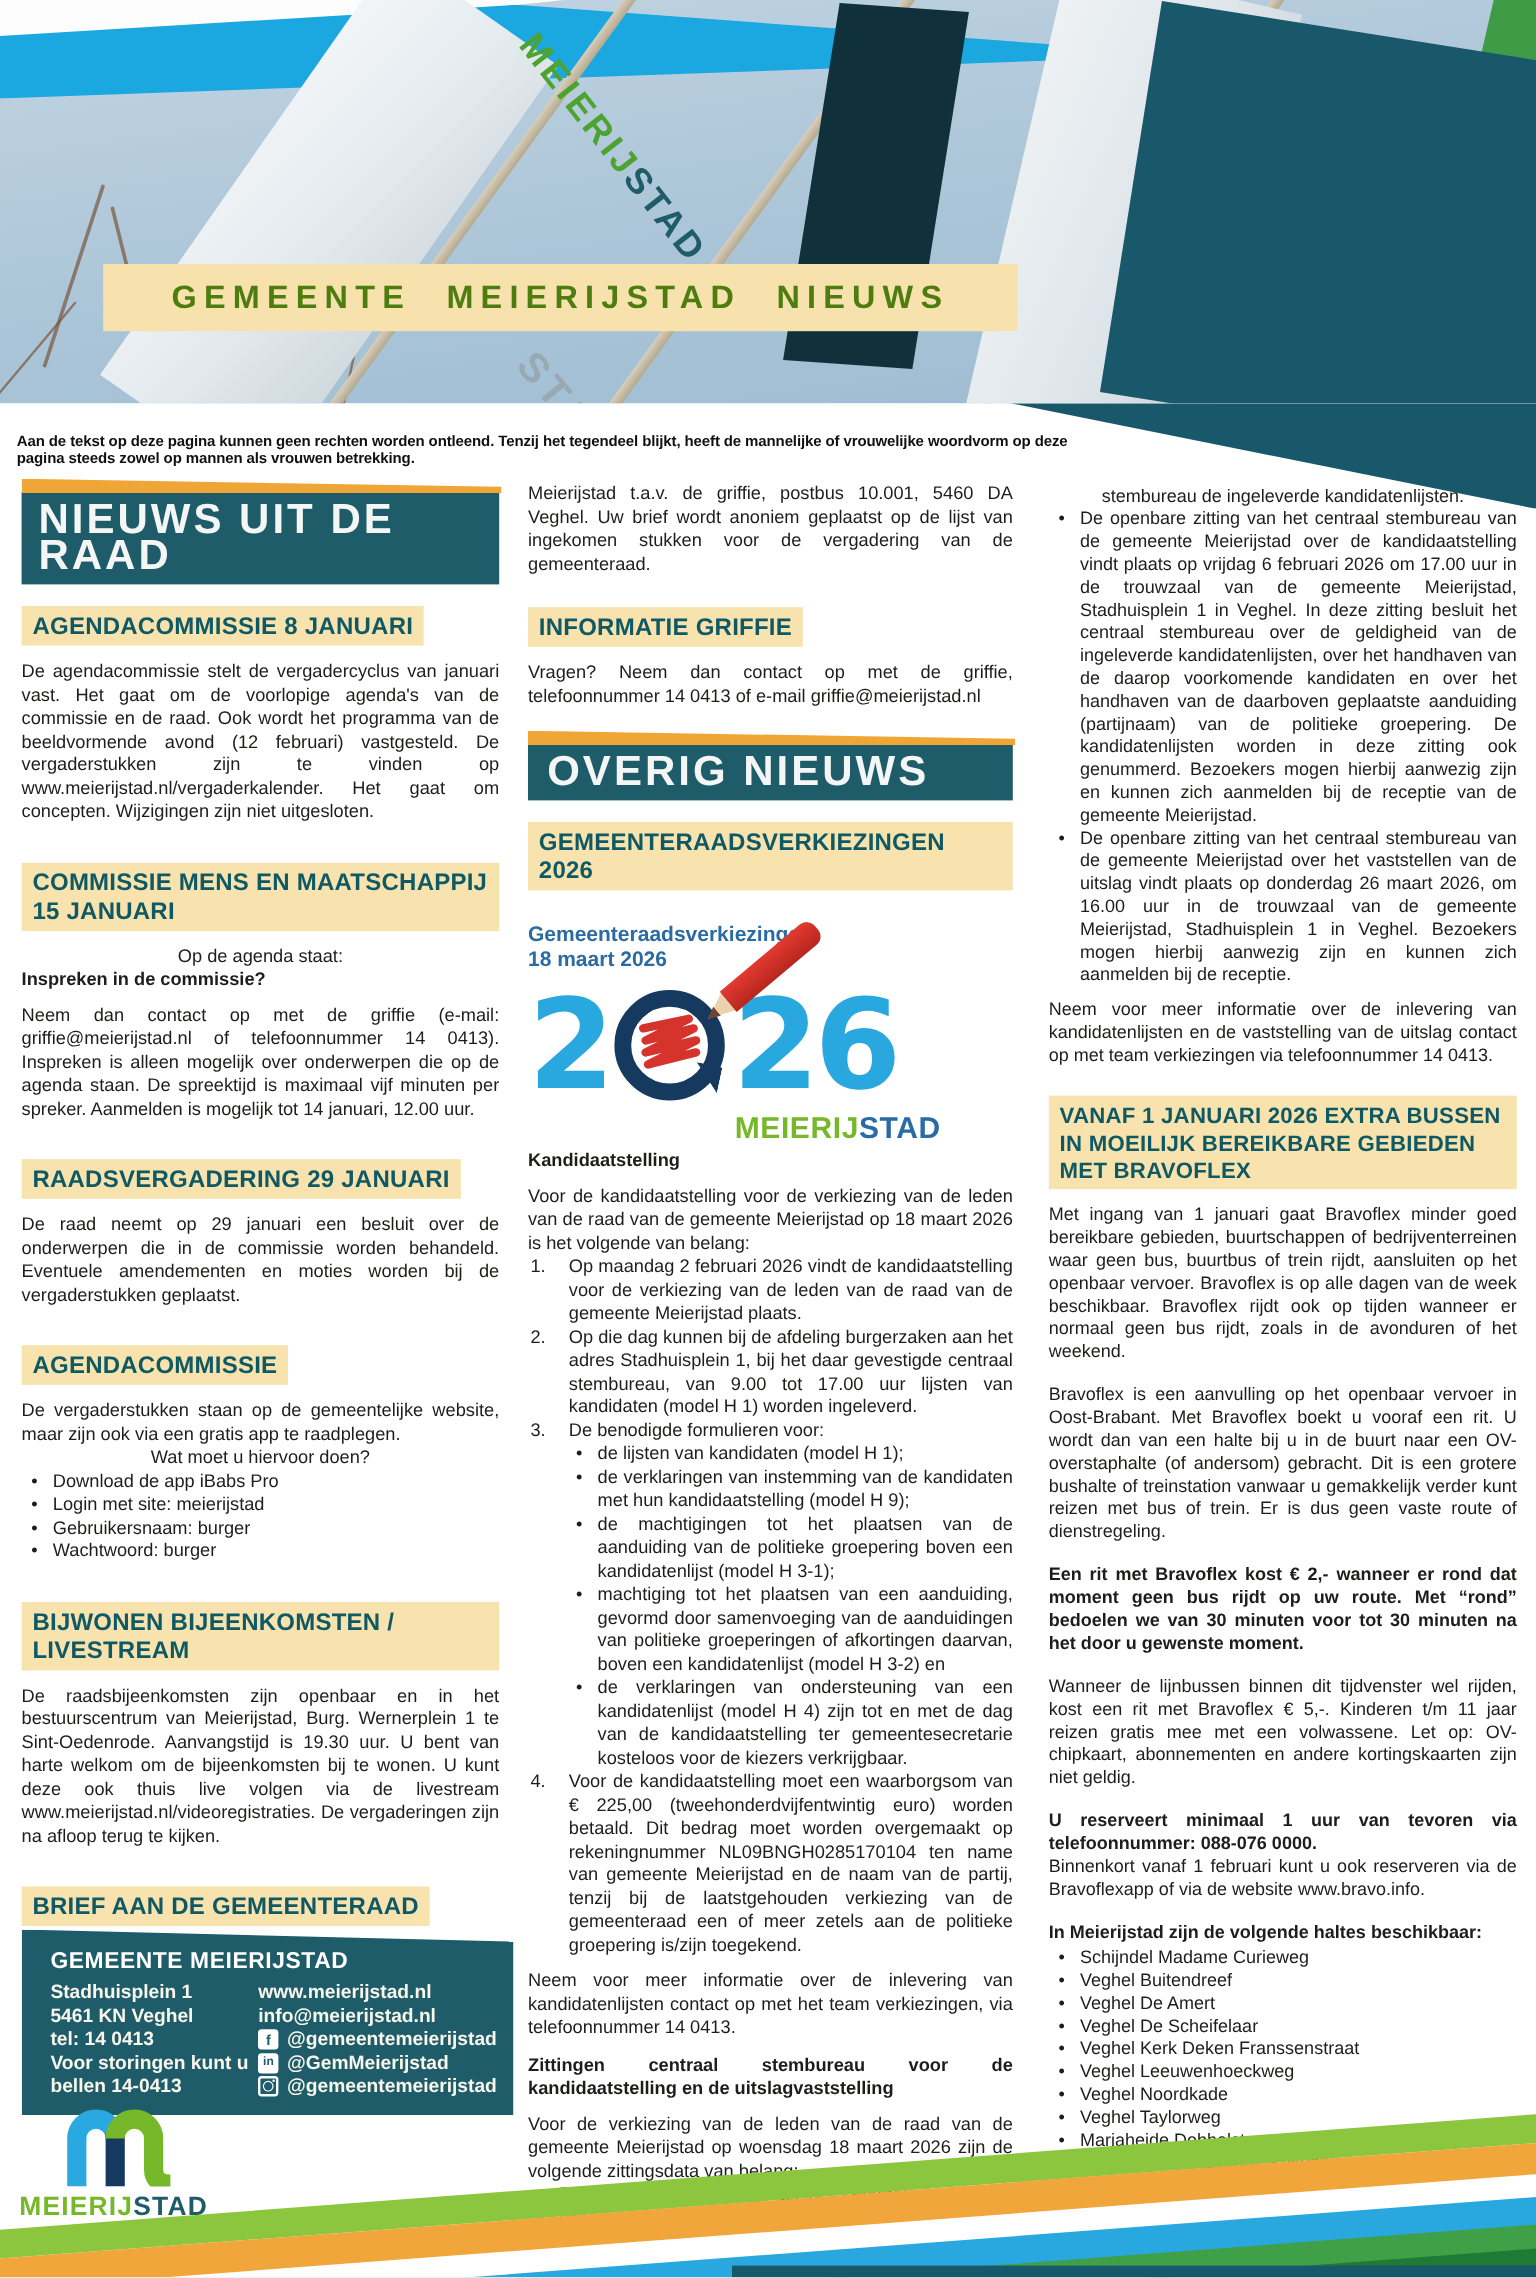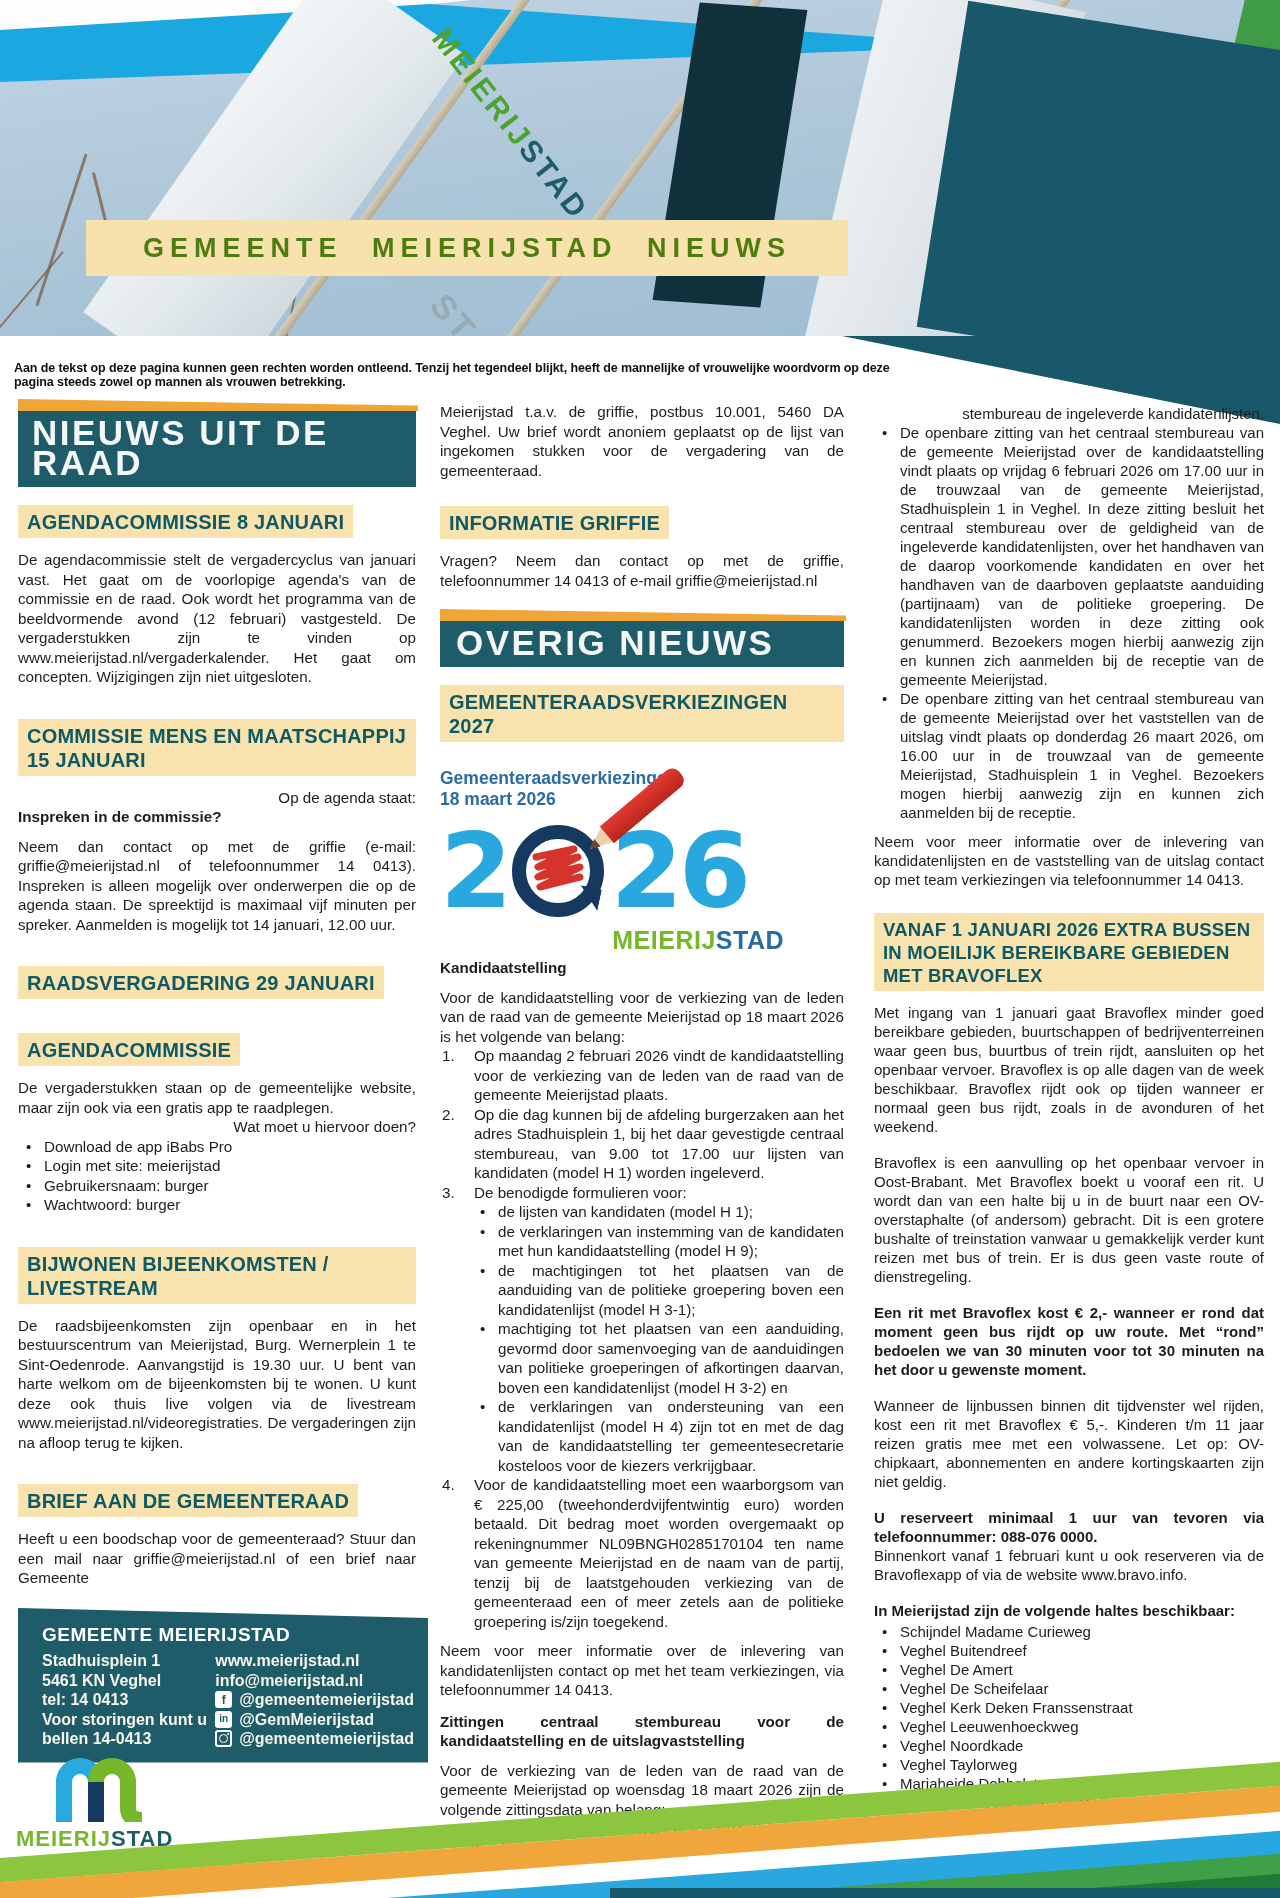--- a/index.html
+++ b/index.html
@@ -46,21 +46,21 @@
 
   .disclaimer{position:absolute;left:14px;top:348px;width:880px;font-size:12.5px;font-weight:bold;
         color:#101010;letter-spacing:-0.1px;}
 
   
   .col{position:absolute;font-size:15.2px;line-height:19.5px;}
   .col1{left:18px;top:398px;width:398px;}
   .col2{left:440px;top:402px;width:404px;}
   .col3{left:874px;top:404px;width:390px;font-size:15px;line-height:19px;}
   .col p{margin:0 0 10px;text-align:justify;}
-  .col p.nj{text-align:right;}
+  .col p.nj{text-align:center;}
   .lead{font-weight:bold;margin:8px 0 0;text-align:left;}
   .hl{display:inline-block;background:#f8e3ae;color:#0f5964;font-weight:bold;font-size:20px;
       line-height:24px;padding:5px 9px 4px;margin:22px 0 12px;letter-spacing:.2px;}
   .col3 .hl{font-size:18.5px;line-height:23px;}
   .mt0{margin-top:0;}
   .banner{position:relative;display:inline-block;background:#1d5c68;color:#f4f6f5;font-size:35px;
       line-height:30px;font-weight:bold;letter-spacing:2.5px;padding:8px 18px 9px 14px;margin:12px 0 18px;}
   .banner::before{content:"";position:absolute;left:0;right:-2px;top:-11px;height:12px;background:#efa637;
       clip-path:polygon(0 0,100% 55%,100% 100%,0 100%);}
   .banner2{display:block;margin:30px 0 18px;padding-left:16px;}
@@ -162,41 +162,42 @@
 
   <div class="col col1">
     <div class="banner banner1"><span>NIEUWS UIT DE RAAD</span></div><br>
     <h2 class="hl mt0">AGENDACOMMISSIE 8 JANUARI</h2>
     <p>De agendacommissie stelt de vergadercyclus van januari vast. Het gaat om de voorlopige agenda's van de commissie en de raad. Ook wordt het programma van de beeldvormende avond (12 februari) vastgesteld. De vergaderstukken zijn te vinden op www.meierijstad.nl/vergaderkalender. Het gaat om concepten. Wijzigingen zijn niet uitgesloten.</p>
     <h2 class="hl">COMMISSIE MENS EN MAATSCHAPPIJ 15 JANUARI</h2>
     <p class="nj" style="margin-bottom:0;">Op de agenda staat:</p>
     <p class="lead">Inspreken in de commissie?</p>
     <p>Neem dan contact op met de griffie (e-mail: griffie@meierijstad.nl of telefoonnummer 14 0413). Inspreken is alleen mogelijk over onderwerpen die op de agenda staan. De spreektijd is maximaal vijf minuten per spreker. Aanmelden is mogelijk tot 14 januari, 12.00 uur.</p>
     <h2 class="hl">RAADSVERGADERING 29 JANUARI</h2>
+    <p>De raad neemt op 29 januari een besluit over de onderwerpen die in de commissie worden behandeld. Eventuele amendementen en moties worden bij de vergaderstukken geplaatst.</p>
     <h2 class="hl">AGENDACOMMISSIE</h2>
     <p style="margin-bottom:0;">De vergaderstukken staan op de gemeentelijke website, maar zijn ook via een gratis app te raadplegen.</p>
     <p class="nj" style="margin-bottom:0;">Wat moet u hiervoor doen?</p>
     <ul class="blist">
       <li>Download de app iBabs Pro</li>
       <li>Login met site: meierijstad</li>
       <li>Gebruikersnaam: burger</li>
       <li>Wachtwoord: burger</li>
     </ul>
     <h2 class="hl">BIJWONEN BIJEENKOMSTEN / LIVESTREAM</h2>
     <p>De raadsbijeenkomsten zijn openbaar en in het bestuurscentrum van Meierijstad, Burg. Wernerplein 1 te Sint-Oedenrode. Aanvangstijd is 19.30 uur. U bent van harte welkom om de bijeenkomsten bij te wonen. U kunt deze ook thuis live volgen via de livestream www.meierijstad.nl/videoregistraties. De vergaderingen zijn na afloop terug te kijken.</p>
     <h2 class="hl">BRIEF AAN DE GEMEENTERAAD</h2>
     <p>Heeft u een boodschap voor de gemeenteraad? Stuur dan een mail naar griffie@meierijstad.nl of een brief naar Gemeente</p>
   </div>
 
   <div class="col col2">
     <p>Meierijstad t.a.v. de griffie, postbus 10.001, 5460 DA Veghel. Uw brief wordt anoniem geplaatst op de lijst van ingekomen stukken voor de vergadering van de gemeenteraad.</p>
     <h2 class="hl" style="margin-top:16px;">INFORMATIE GRIFFIE</h2>
     <p>Vragen? Neem dan contact op met de griffie, telefoonnummer 14 0413 of e-mail griffie@meierijstad.nl</p>
     <div class="banner banner2"><span>OVERIG NIEUWS</span></div>
-    <h2 class="hl mt0">GEMEENTERAADSVERKIEZINGEN 2027</h2>
+    <h2 class="hl mt0">GEMEENTERAADSVERKIEZINGEN 2026</h2>
 
     <div class="logo2026">
       <div class="l26-head">
         <div>Gemeenteraadsverkiezingen</div>
         <div>18 maart 2026</div>
       </div>
       <div class="l26-row">
         <span class="l26-digit">2</span>
         <span class="l26-bubble">
           <svg class="l26-zig" viewBox="0 0 72 72">

